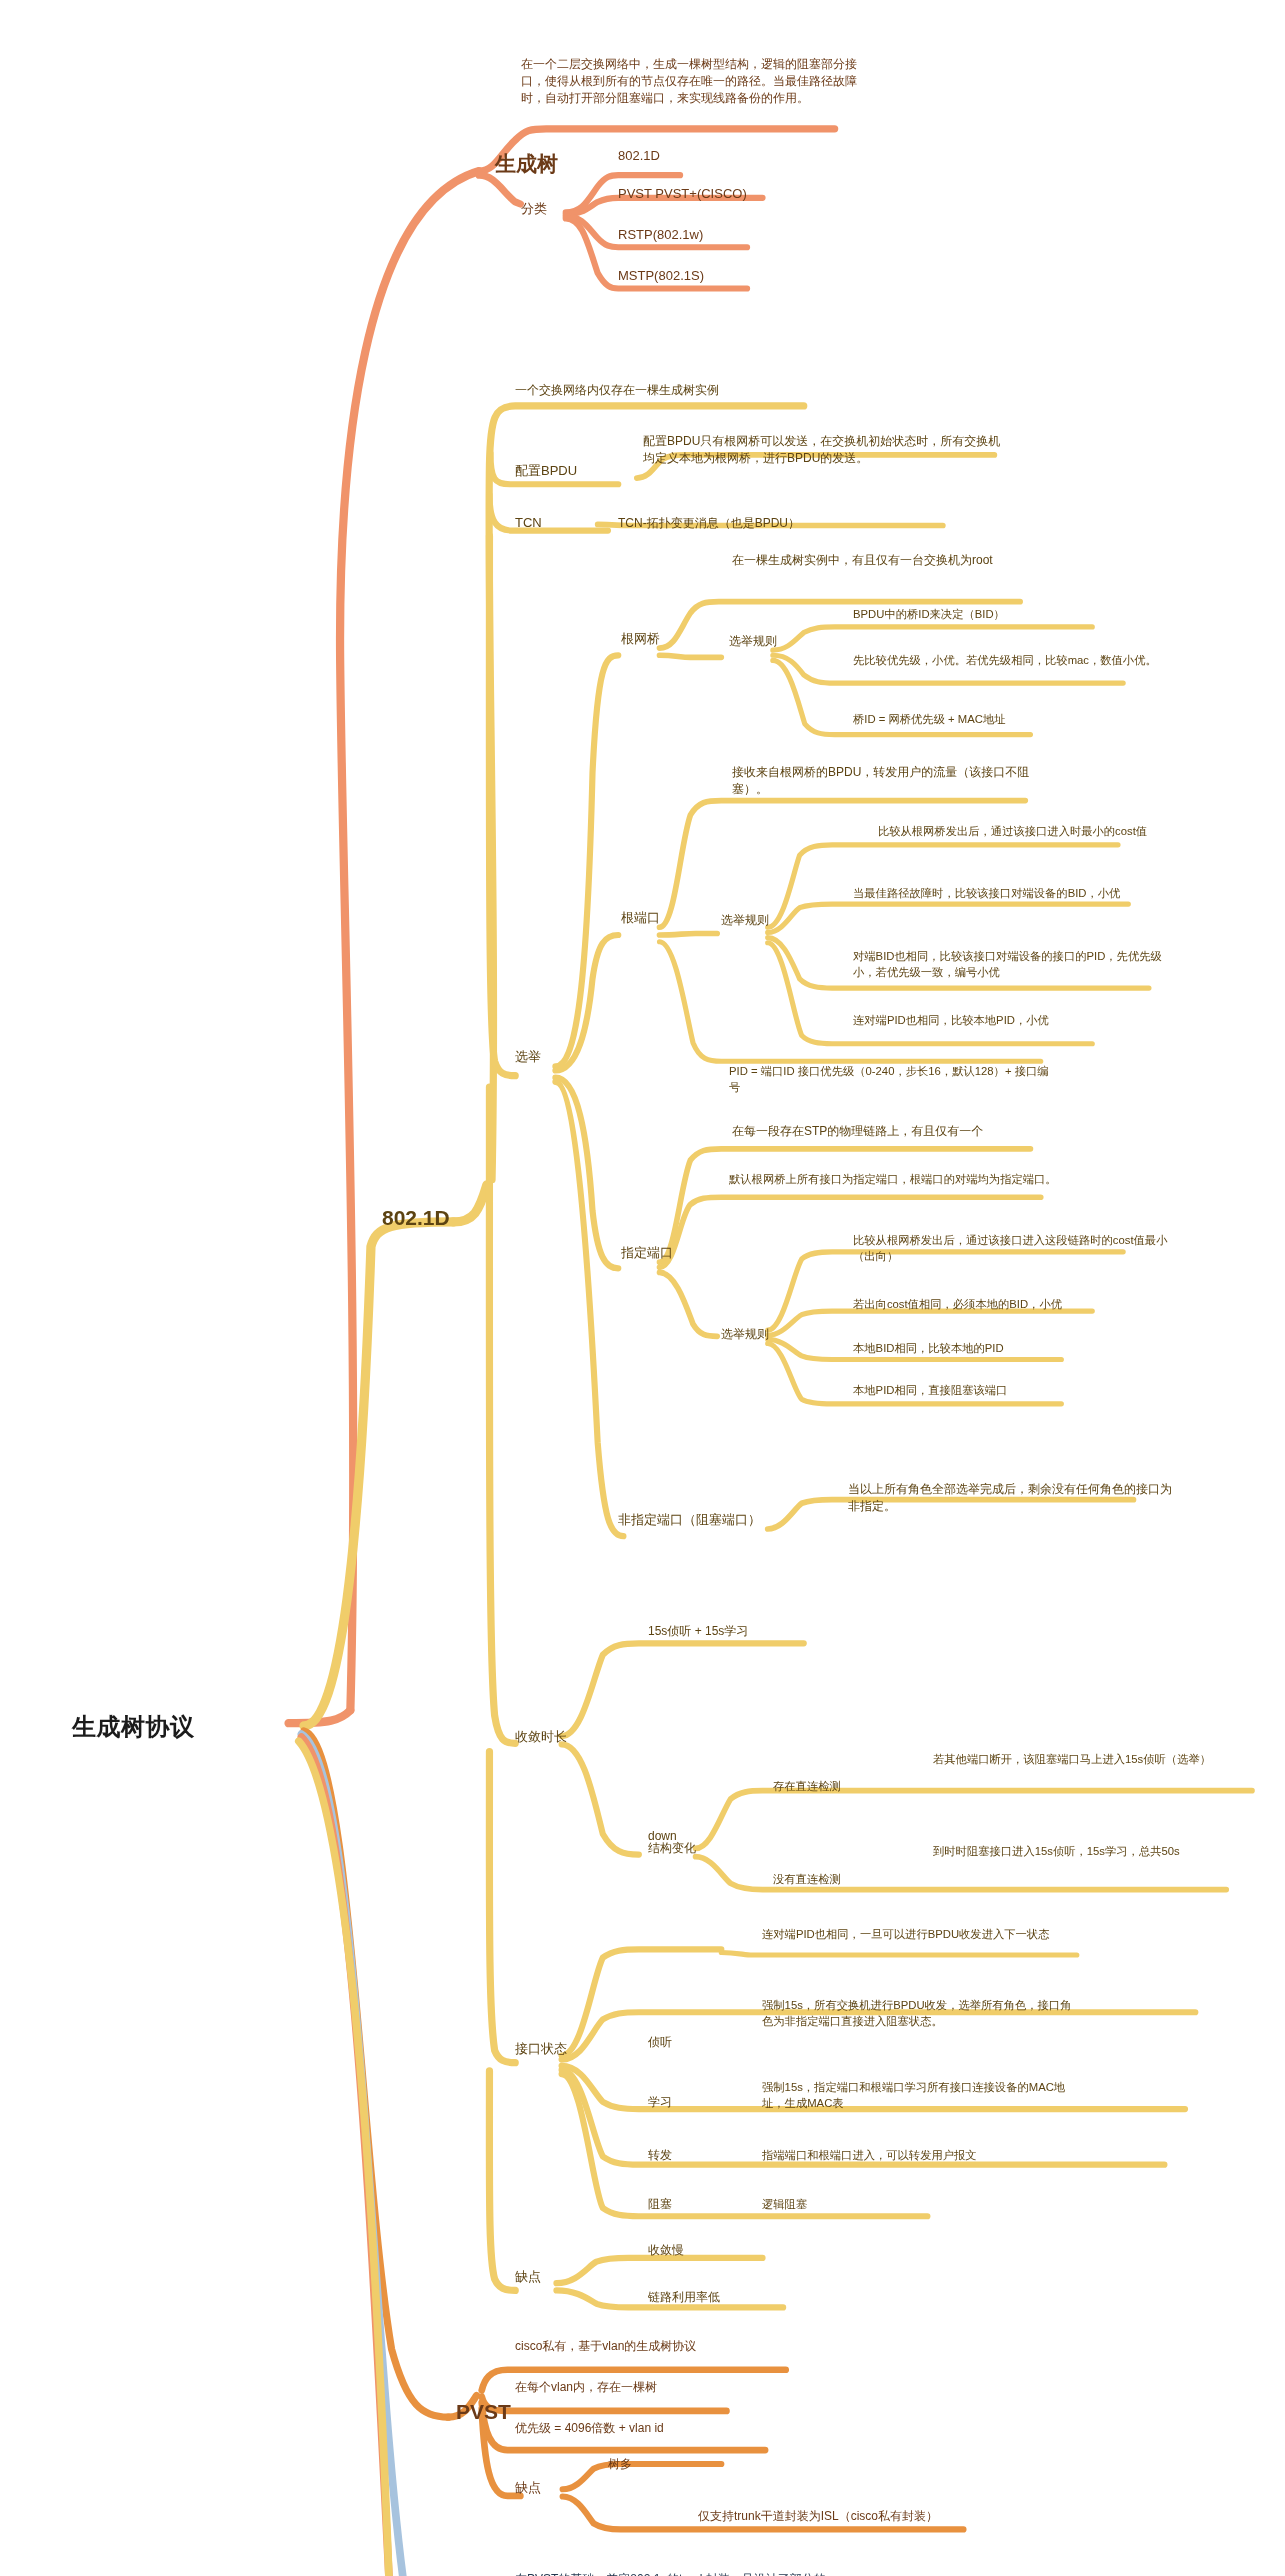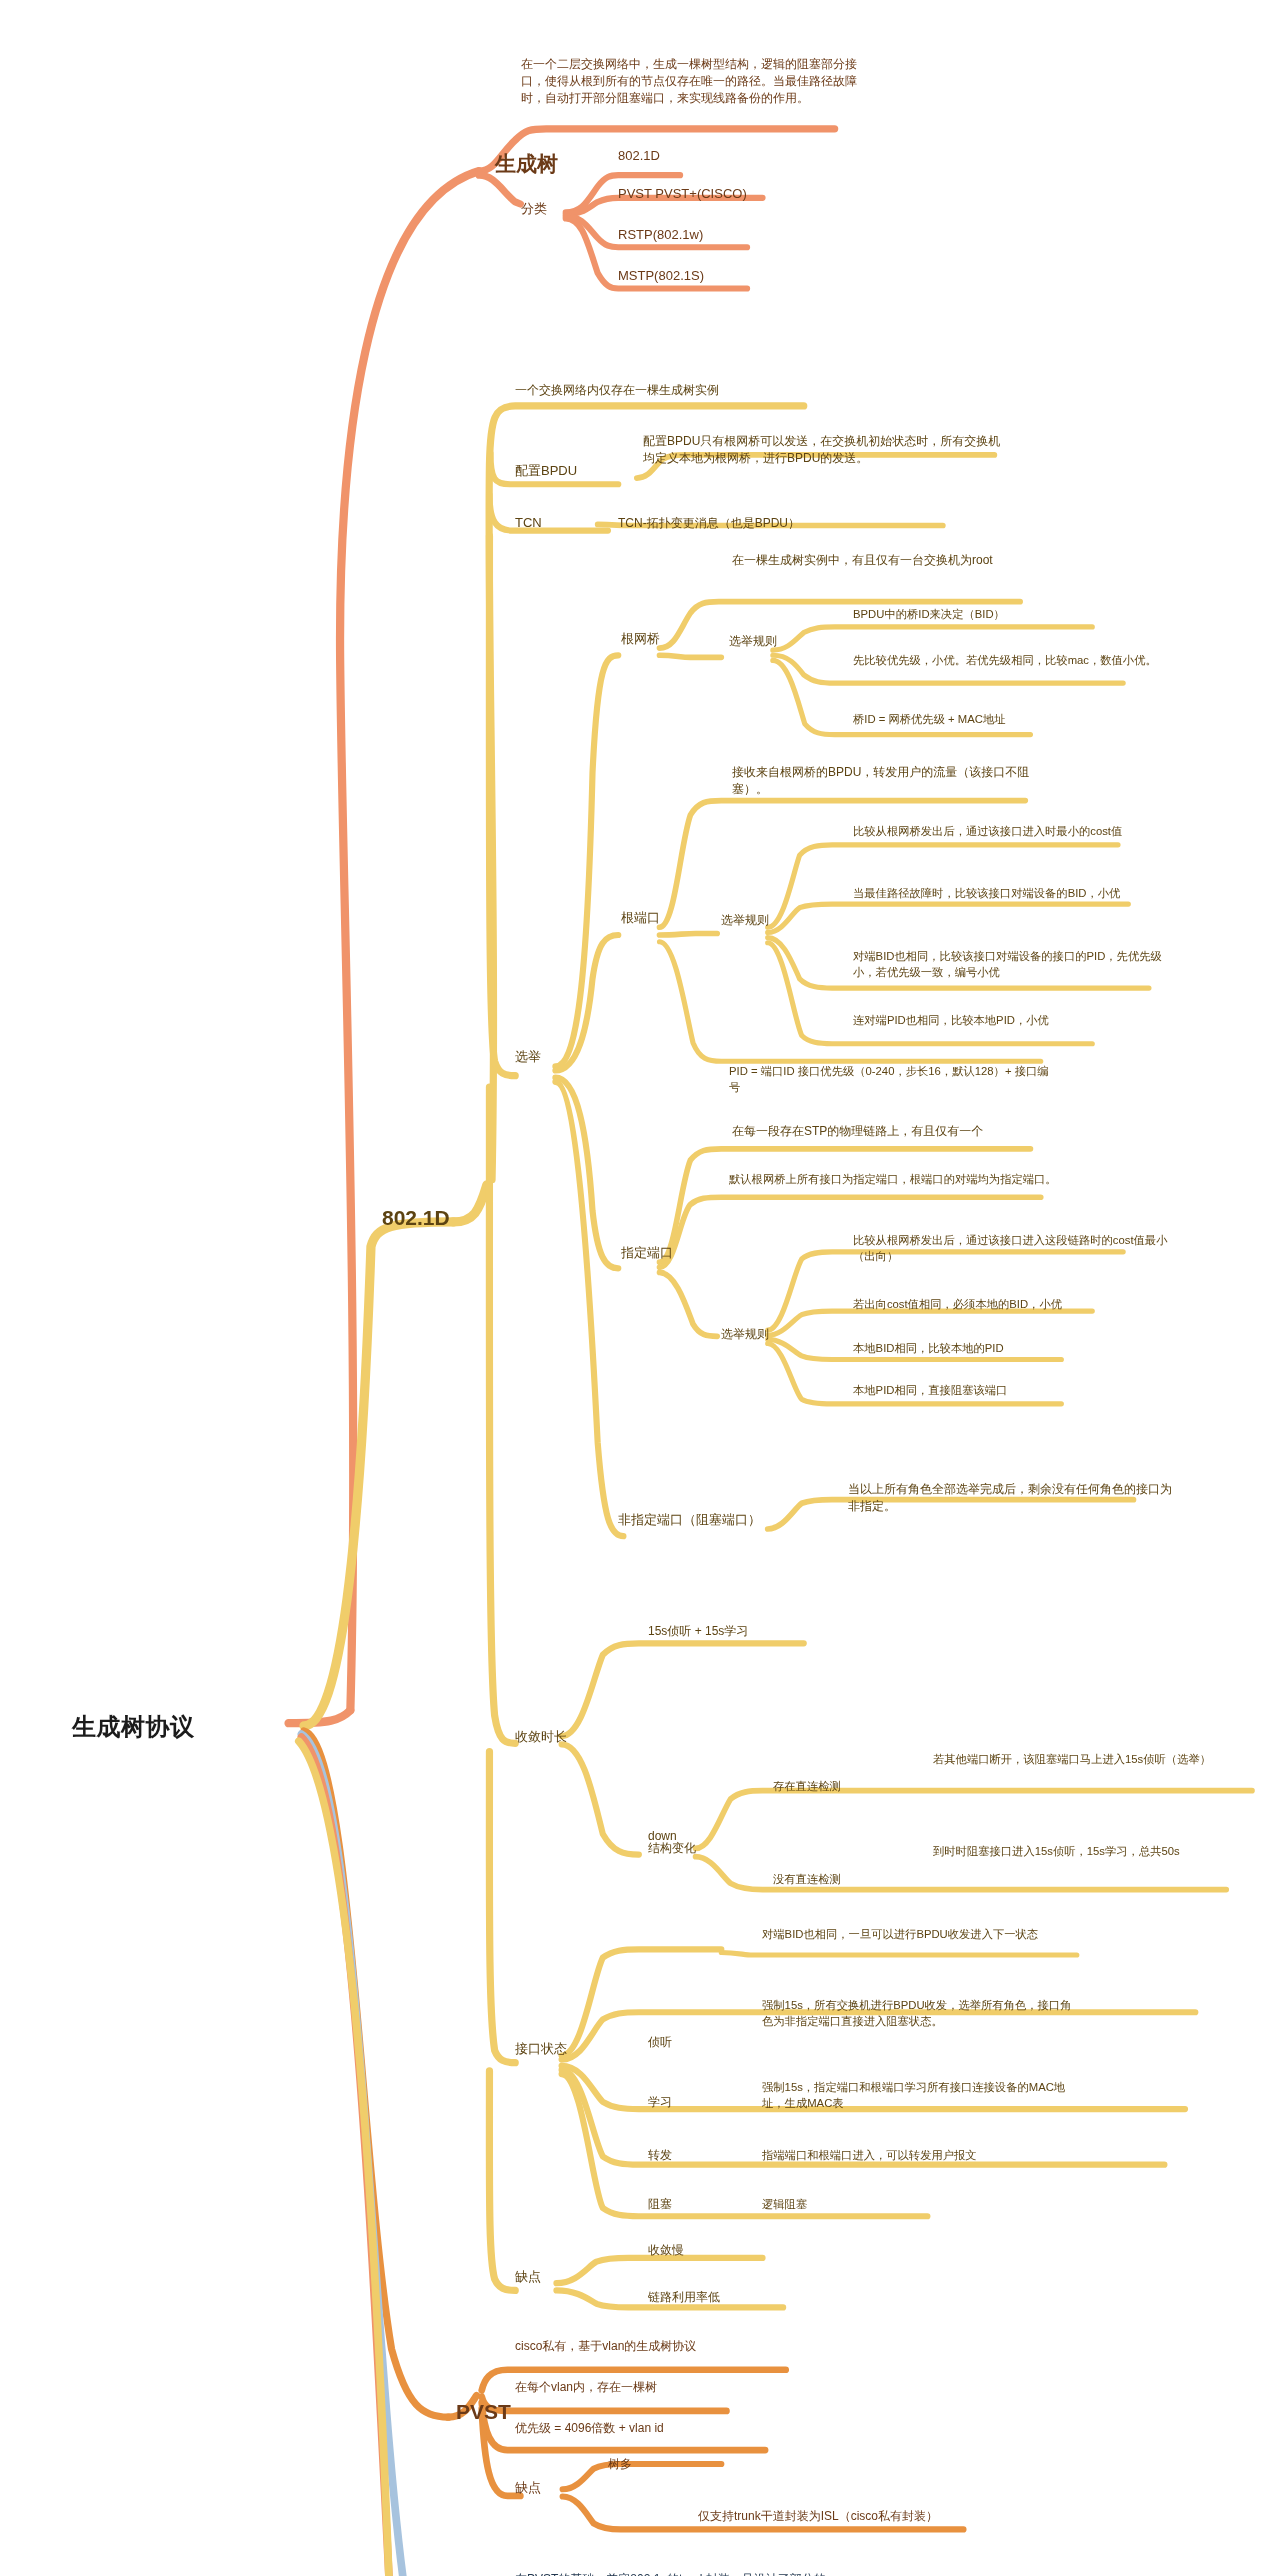--- a/index.html
+++ b/index.html
@@ -220,21 +220,21 @@
       </div>
       <div class="node" style="left: 621px; top: 909px; width: 77px;">
         <span class="txt l2 c-yellow">根端口</span>
       </div>
       <div class="node" style="left: 732px; top: 764px; width: 330px;">
         <span class="txt l3 c-yellow">接收来自根网桥的BPDU，转发用户的流量（该接口不阻塞）。</span>
       </div>
       <div class="node" style="left: 721px; top: 912px; width: 82px;">
         <span class="txt l3 c-yellow">选举规则</span>
       </div>
-      <div class="node" style="left: 853px; top: 823px; width: 319px;">
+      <div class="node" style="left: 853px; top: 823px; width: 319px; text-align: center;">
         <span class="txt l4 c-yellow">比较从根网桥发出后，通过该接口进入时最小的cost值</span>
       </div>
       <div class="node" style="left: 853px; top: 885px; width: 325px;">
         <span class="txt l4 c-yellow">当最佳路径故障时，比较该接口对端设备的BID，小优</span>
       </div>
       <div class="node" style="left: 853px; top: 948px; width: 330px;">
         <span class="txt l4 c-yellow">对端BID也相同，比较该接口对端设备的接口的PID，先优先级小，若优先级一致，编号小优</span>
       </div>
       <div class="node" style="left: 853px; top: 1012px; width: 325px;">
         <span class="txt l4 c-yellow">连对端PID也相同，比较本地PID，小优</span>
@@ -293,21 +293,21 @@
       <div class="node" style="left: 933px; top: 1843px; width: 319px;">
         <span class="txt l4 c-yellow">到时时阻塞接口进入15s侦听，15s学习，总共50s</span>
       </div>
       <div class="node" style="left: 515px; top: 2040px; width: 82px;">
         <span class="txt l2 c-yellow">接口状态</span>
       </div>
       <div class="node" style="left: 648px; top: 1828px; width: 72px;">
         <span class="txt l3 c-yellow">down</span>
       </div>
       <div class="node" style="left: 762px; top: 1926px; width: 319px;">
-        <span class="txt l4 c-yellow">对端BID也相同，一旦可以进行BPDU收发进入下一状态</span>
+        <span class="txt l4 c-yellow">连对端PID也相同，一旦可以进行BPDU收发进入下一状态</span>
       </div>
       <div class="node" style="left: 648px; top: 2034px; width: 72px;">
         <span class="txt l3 c-yellow">侦听</span>
       </div>
       <div class="node" style="left: 762px; top: 1997px; width: 319px;">
         <span class="txt l4 c-yellow">强制15s，所有交换机进行BPDU收发，选举所有角色，接口角色为非指定端口直接进入阻塞状态。</span>
       </div>
       <div class="node" style="left: 648px; top: 2094px; width: 72px;">
         <span class="txt l3 c-yellow">学习</span>
       </div>

